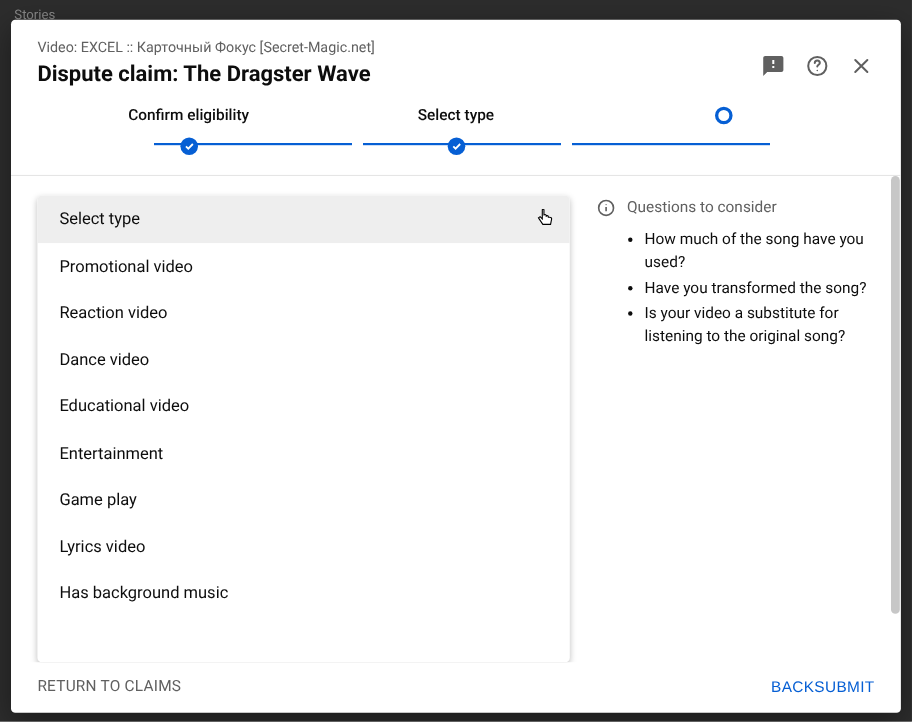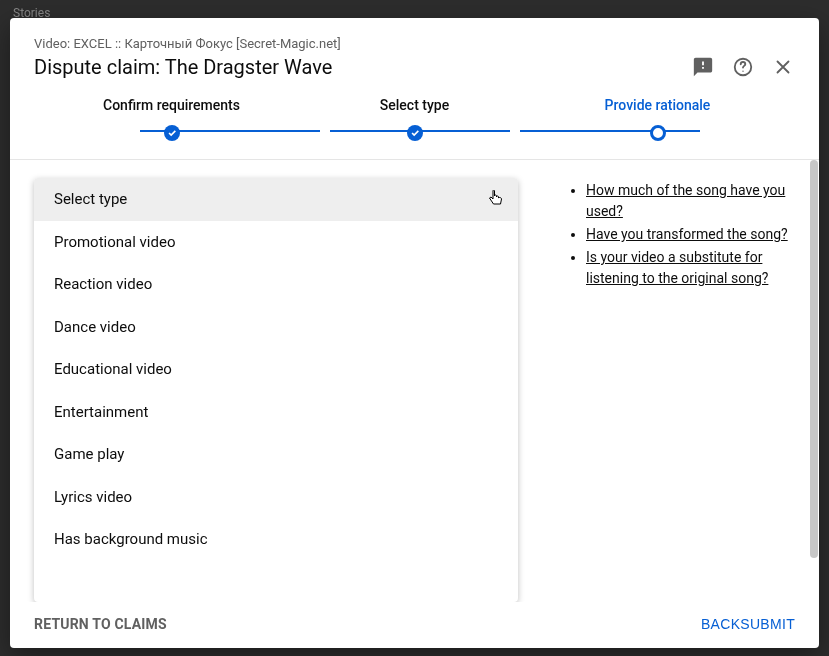--- a/index.html
+++ b/index.html
@@ -25,31 +25,31 @@
     top: 18px; left: 10px; right: 10px; bottom: 8px;
     background: #fff;
     border-radius: 4px;
     box-shadow: 0 8px 28px rgba(0,0,0,0.4);
     display: flex;
     flex-direction: column;
   }
   .header {
     padding: 18px 24px 10px 24px;
     display: flex;
-    align-items: flex-end;
+    align-items: center;
   }
   .header-left { flex: 1; }
   .video-line {
     font-size: 13px;
     color: #606060;
     margin-bottom: 4px;
   }
   .title {
     font-size: 20px;
-    font-weight: 400;
+    font-weight: 700;
     color: #0d0d0d;
   }
   .header-icons {
     display: flex;
     gap: 16px;
     align-items: center;
     padding-top: 4px;
   }
   .icon-btn {
     width: 24px; height: 24px;
@@ -147,30 +147,30 @@
     font-size: 14px;
     color: #606060;
   }
   .questions {
     list-style: disc;
     padding-left: 44px;
     color: #0d0d0d;
     font-size: 14px;
     line-height: 1.5;
   }
-  .questions li { margin-bottom: 2px; text-decoration: underline; }
+  .questions li { margin-bottom: 2px; }
   .footer {
     display: flex;
     align-items: center;
     padding: 14px 24px 16px 24px;
   }
   .footer-left {
     font-size: 14px;
     color: #606060;
-    font-weight: 700;
+    font-weight: 400;
     letter-spacing: 0.2px;
   }
   .footer-right {
     margin-left: auto;
     display: flex;
   }
   .text-btn {
     font-size: 14px;
     font-weight: 500;
     color: #065fd4;
@@ -233,37 +233,36 @@
         <svg viewBox="0 0 24 24" width="22" height="22" fill="none" stroke="#606060" stroke-width="2" stroke-linecap="round">
             <path d="M6 6l12 12M18 6L6 18"></path>
           </svg>
       </div>
     </div>
   </div>
 
   <div class="stepper-wrap">
     <div class="stepper">
       <div class="step">
-        <div class="step-label">Confirm requirements</div>
+        <div class="step-label">Confirm eligibility</div>
         <div class="step-dot">
           <svg viewBox="0 0 24 24" fill="none" stroke="#fff" stroke-width="4">
               <path d="M5 12l5 5L20 7"></path>
             </svg>
         </div>
       </div>
       <div class="step">
         <div class="step-label">Select type</div>
         <div class="step-dot">
           <svg viewBox="0 0 24 24" fill="none" stroke="#fff" stroke-width="4">
               <path d="M5 12l5 5L20 7"></path>
             </svg>
         </div>
       </div>
       <div class="step active">
-        <div class="step-label">Provide rationale</div>
         <div class="step-dot"></div>
       </div>
     </div>
     <div class="connector" style="left: 130px; width: 180px;"></div>
     <div class="connector" style="left: 320px; width: 180px;"></div>
     <div class="connector" style="left: 510px; width: 180px;"></div>
   </div>
 
   <div class="body">
     <div class="dropdown-panel">
@@ -273,20 +272,30 @@
       <div class="dropdown-item">Dance video</div>
       <div class="dropdown-item">Educational video</div>
       <div class="dropdown-item">Entertainment</div>
       <div class="dropdown-item">Game play</div>
       <div class="dropdown-item">Lyrics video</div>
       <div class="dropdown-item">Has background music</div>
 
     </div>
 
     <div class="side-info">
+      <div class="side-heading">
+        <span class="info-icon">
+          <svg viewBox="0 0 24 24" width="18" height="18" fill="none" stroke="#606060" stroke-width="2">
+              <circle cx="12" cy="12" r="9"></circle>
+              <line x1="12" y1="11" x2="12" y2="16"></line>
+              <circle cx="12" cy="8" r="0.8" fill="#606060" stroke="none"></circle>
+            </svg>
+        </span>
+        <span>Questions to consider</span>
+      </div>
       <ul class="questions">
         <li>How much of the song have you used?</li>
         <li>Have you transformed the song?</li>
         <li>Is your video a substitute for listening to the original song?</li>
       </ul>
     </div>
 
   </div>
 
   <div class="scroll-track">

